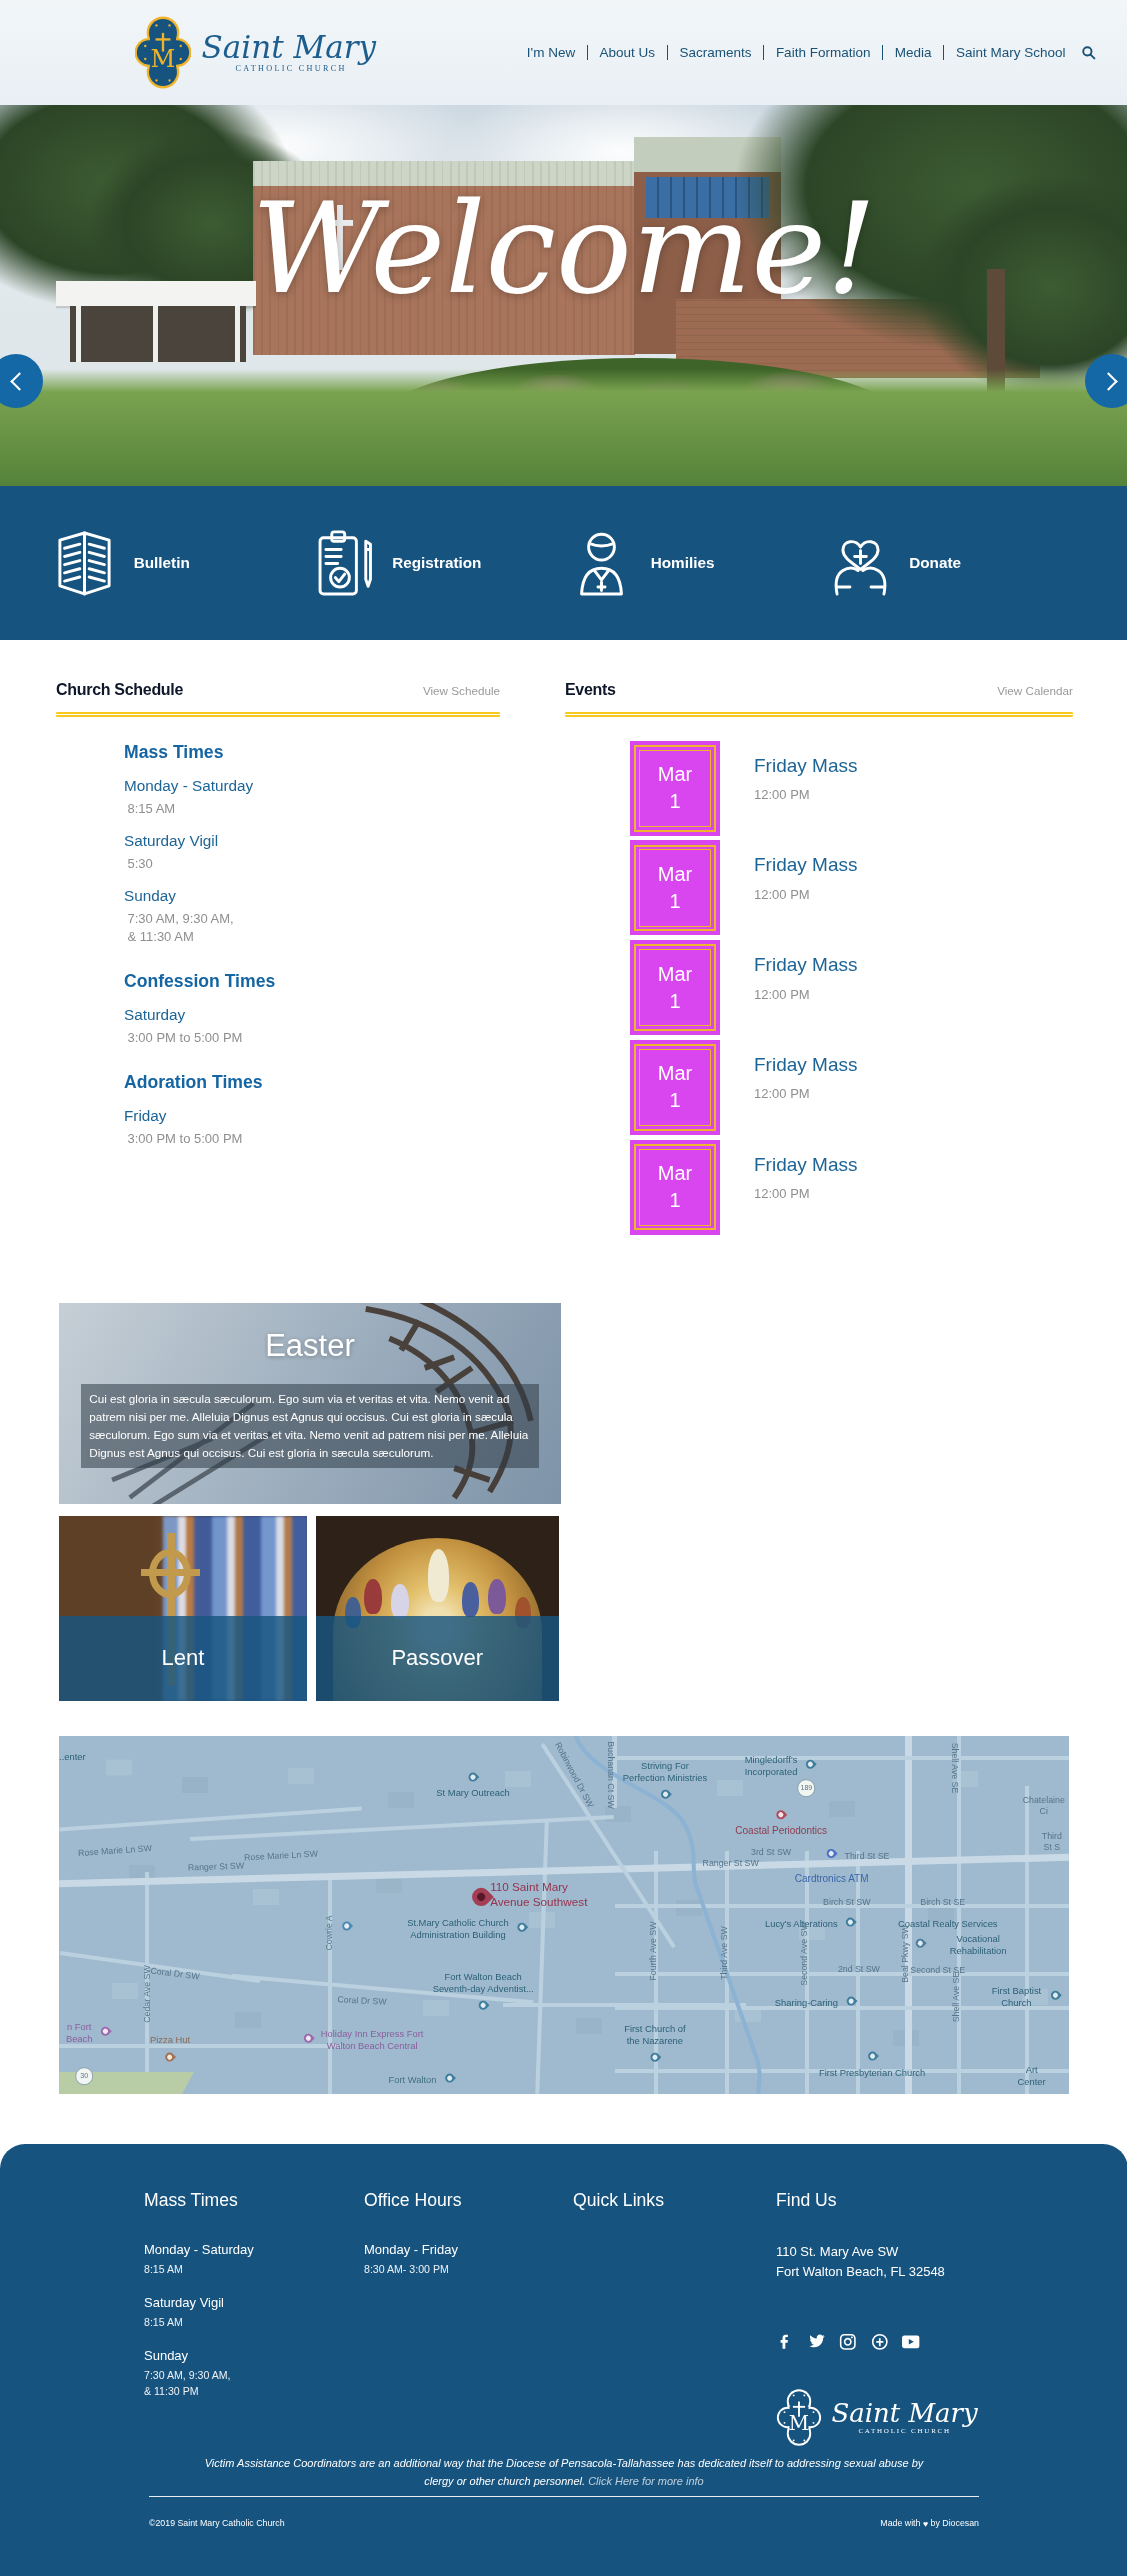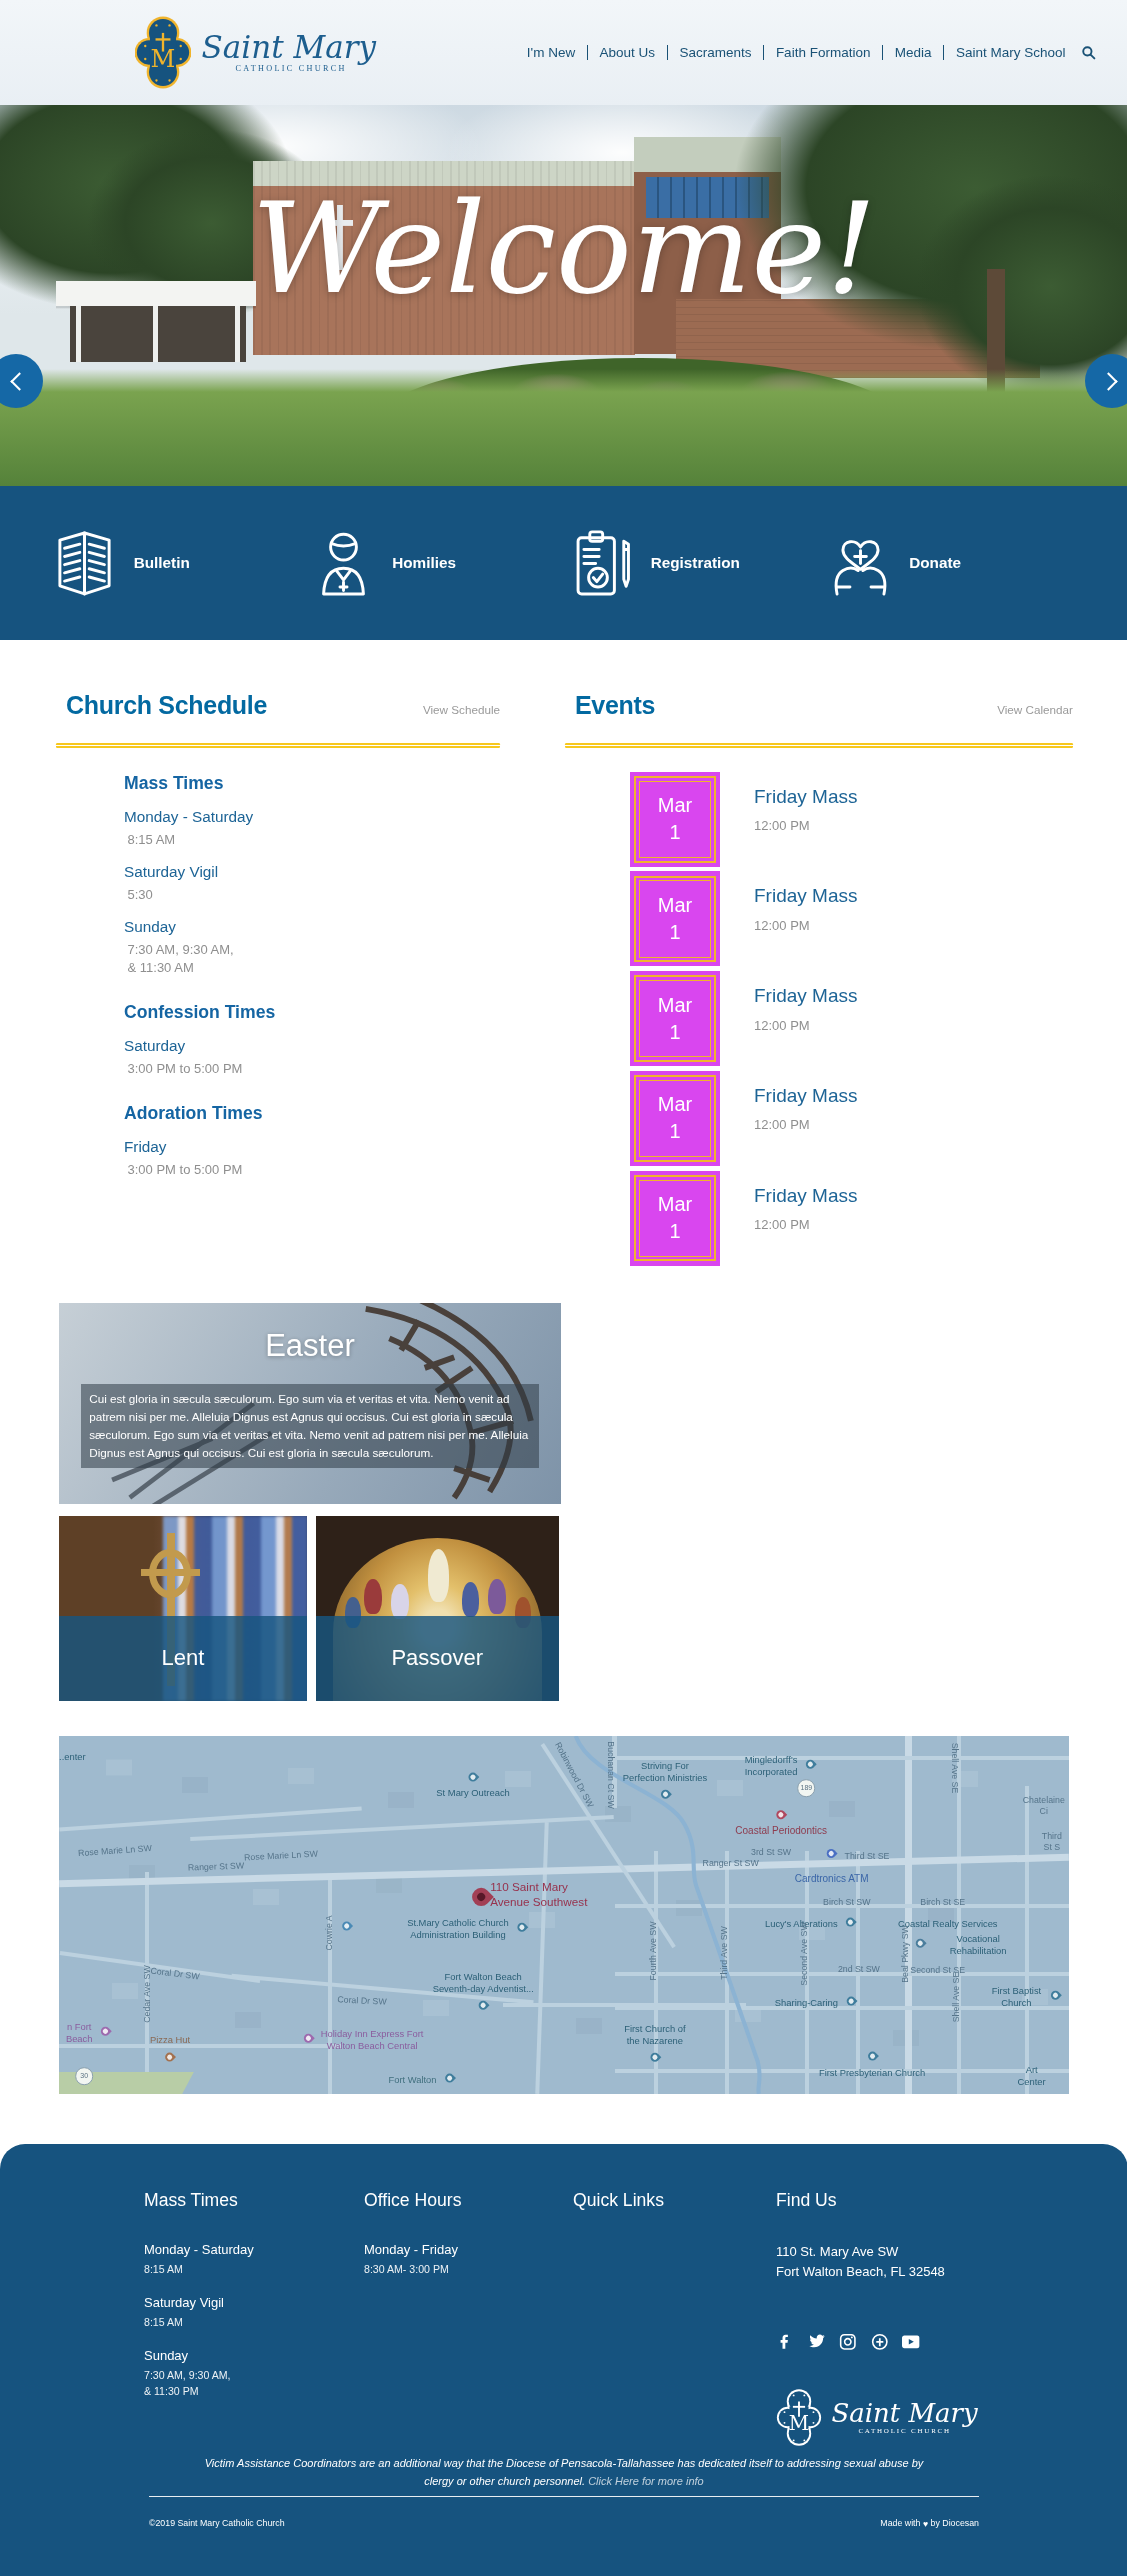--- a/index.html
+++ b/index.html
@@ -55,21 +55,21 @@
   #band{height:154px;background:#16537f;}
   .band-inner{max-width:1034px;margin:0 auto;height:100%;display:grid;grid-template-columns:repeat(4,1fr);align-items:center;}
   .qa{display:flex;flex-direction:row;align-items:center;gap:11.7px;cursor:pointer;}
   .qa svg{width:75px;height:75px;stroke:#fff;fill:none;stroke-width:5;stroke-linecap:round;stroke-linejoin:round;}
   .qa-label{color:#fff;font-size:15.3px;font-weight:bold;}
 
   
   #schedule-section{height:663px;padding-top:41px;}
   .sched-grid{width:1016px;margin:0 auto;display:grid;grid-template-columns:444px 508px;column-gap:65px;}
   .col-head{display:flex;justify-content:space-between;align-items:baseline;}
-  .col-title{font-size:25px;font-weight:bold;color:#0369a1;letter-spacing:-0.3px;margin:10px;}
+  .col-title{font-size:16px;font-weight:bold;color:#0f172a;letter-spacing:-0.3px;margin:0;}
   .view-link{font-size:11.7px;color:#9a9a9a;cursor:pointer;}
   .gold-rule{margin-top:13px;height:5.3px;border-radius:1.2px;background:linear-gradient(180deg,#f7c81e 0 1.8px,#ffffff 1.8px 3.5px,#f7c81e 3.5px 5.3px);}
   .sched-body{padding-left:68px;}
   .group-heading{font-size:17.6px;font-weight:bold;color:#1565a3;margin:25px 0 0;}
   .entry{margin-top:14px;}
   .entry-label{font-size:15.3px;color:#1d6496;}
   .entry-time{font-size:13px;color:#8f8f8f;margin-top:4.7px;padding-left:3.5px;white-space:pre-line;line-height:1.4;}
   .events-body{padding-left:65px;margin-top:23.5px;}
   .event-row{display:flex;margin-bottom:4.7px;cursor:pointer;}
   .date-box{flex:none;width:90px;height:95px;background:#d946ef;padding:4.1px;}
@@ -294,38 +294,38 @@
       <svg viewBox="0 0 128 128">
         <path d="M64 12 22 24v78l42 14z"></path>
           <path d="M64 12l42 12v78l-42 14z"></path>
         <path d="M30 38l26-7M30 52l26-7M30 66l26-7M30 80l26-7M30 94l26-7"></path>
         <path d="M98 38l-26-7M98 52l-26-7M98 66l-26-7M98 80l-26-7M98 94l-26-7"></path>
       </svg>
       <div class="qa-label">Bulletin</div>
     </div>
     <div class="qa">
       <svg viewBox="0 0 128 128">
-        <circle cx="64" cy="36" r="22"></circle>
-        <path d="M44 30q20 8 40 0"></path>
-        <path d="M30 116q2-44 34-44 32 0 34 44z"></path>
-        <path d="M52 76l12 16 12-16"></path>
-          <path d="M64 96v14M58 104h12"></path>
-      </svg>
-      <div class="qa-label">Homilies</div>
-    </div>
-    <div class="qa">
-      <svg viewBox="0 0 128 128">
         <rect x="24" y="20" width="62" height="96" rx="6"></rect>
         <rect x="44" y="10" width="22" height="16" rx="4"></rect>
         <path d="M34 40h26M34 52h26M34 64h20"></path>
         <circle cx="58" cy="88" r="16"></circle>
           <path d="M50 88l6 7 10-13"></path>
         <path d="M102 26l8 5v60l-4 12-4-12V26zM102 40h8"></path>
       </svg>
       <div class="qa-label">Registration</div>
+    </div>
+    <div class="qa">
+      <svg viewBox="0 0 128 128">
+        <circle cx="64" cy="36" r="22"></circle>
+        <path d="M44 30q20 8 40 0"></path>
+        <path d="M30 116q2-44 34-44 32 0 34 44z"></path>
+        <path d="M52 76l12 16 12-16"></path>
+          <path d="M64 96v14M58 104h12"></path>
+      </svg>
+      <div class="qa-label">Homilies</div>
     </div>
     <div class="qa">
       <svg viewBox="0 0 128 128">
         <path d="M64 36c-8-14-30-12-30 5 0 13 16 22 30 33 14-11 30-20 30-33 0-17-22-19-30-5z"></path>
         <path d="M64 42v22M54 52h20"></path>
         <path d="M24 116q-6-30 10-40 14-9 26 0M104 116q6-30-10-40-14-9-26 0"></path>
         <path d="M24 104h22M82 104h22"></path>
       </svg>
       <div class="qa-label">Donate</div>
     </div>

